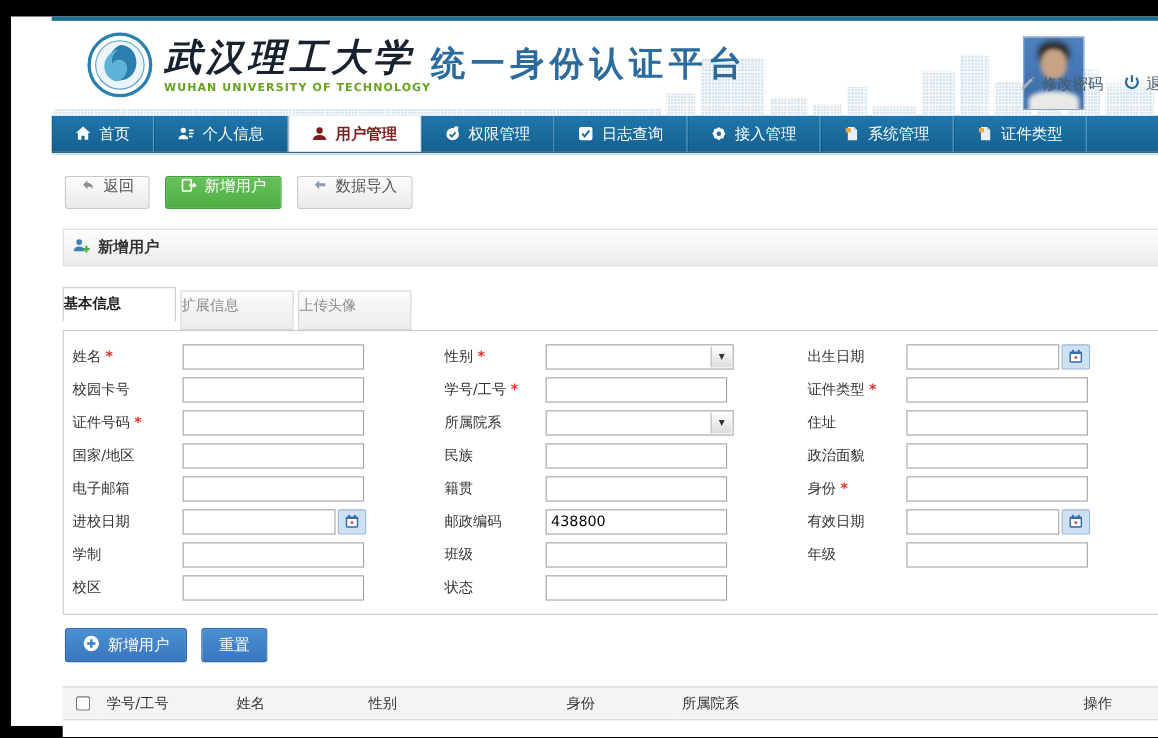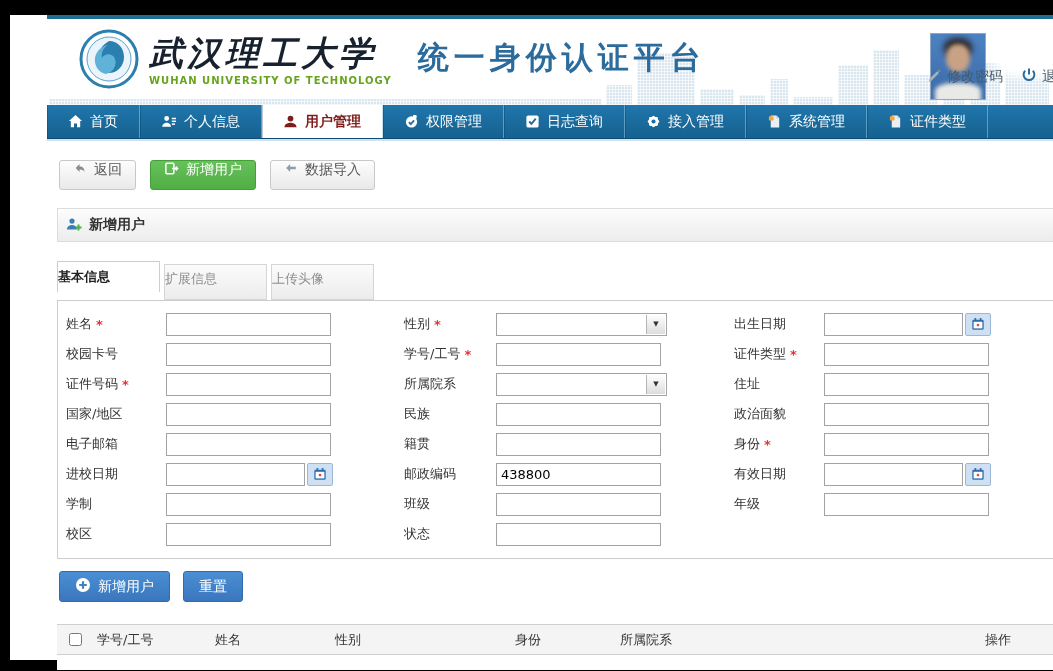--- a/index.html
+++ b/index.html
@@ -14,21 +14,21 @@
   .header{position:relative;height:86px;background:#fff;overflow:visible;}
   .skyline{position:absolute;left:0;right:0;bottom:0;height:60px;display:flex;align-items:flex-end;gap:5px;padding:0 2px;z-index:0;}
   .bld{background-color:#d9e6ef;background-image:
       repeating-linear-gradient(0deg, rgba(255,255,255,.65) 0 1px, transparent 1px 3px),
       repeating-linear-gradient(90deg, rgba(255,255,255,.65) 0 1px, transparent 1px 3px);}
   .brand{position:absolute;left:32px;top:10px;display:flex;align-items:center;z-index:2;}
   .logo-badge{width:60px;height:60px;margin-right:10px;}
   .uni-cn{font-family:"DejaVu Serif","Liberation Serif",serif;font-weight:bold;font-style:italic;
       font-size:34px;color:#17222e;letter-spacing:4px;line-height:40px;}
   .uni-en{font-size:10px;color:#67a41d;font-weight:bold;letter-spacing:1px;margin-top:2px;}
-  .plat-title{font-size:31px;font-weight:bold;color:#2c6c9c;letter-spacing:5px;margin-left:26px;align-self:flex-start;margin-top:8px;}
+  .plat-title{font-size:31px;font-weight:bold;color:#2c6c9c;letter-spacing:5px;align-self:flex-start;margin-top:8px;}
   .userbox{position:absolute;right:10px;top:14px;z-index:3;display:flex;align-items:flex-start;}
   .avatar{position:relative;width:54px;height:65px;background:linear-gradient(#4d82c2,#3b6aa6);overflow:hidden;border:1px solid #8fa8c6;}
   .avatar .hair{position:absolute;left:13px;top:4px;width:28px;height:20px;background:#262220;border-radius:45%;filter:blur(3px);}
   .avatar .face{position:absolute;left:15px;top:10px;width:24px;height:28px;background:#c9a184;border-radius:46%;filter:blur(2px);}
   .avatar .shirt{position:absolute;left:4px;bottom:-4px;width:46px;height:20px;background:#e9e9e6;border-radius:40% 40% 0 0;filter:blur(2px);}
   .nameblob{width:72px;height:32px;background:#fff;border-radius:16px;box-shadow:0 0 10px 8px #fff;margin:4px 0 0 14px;}
   .userlinks{position:absolute;right:12px;top:48px;z-index:3;display:flex;align-items:center;gap:18px;font-size:14px;color:#4a5a66;}
   .ulink{display:flex;align-items:center;gap:5px;cursor:pointer;white-space:nowrap;}
 
   

